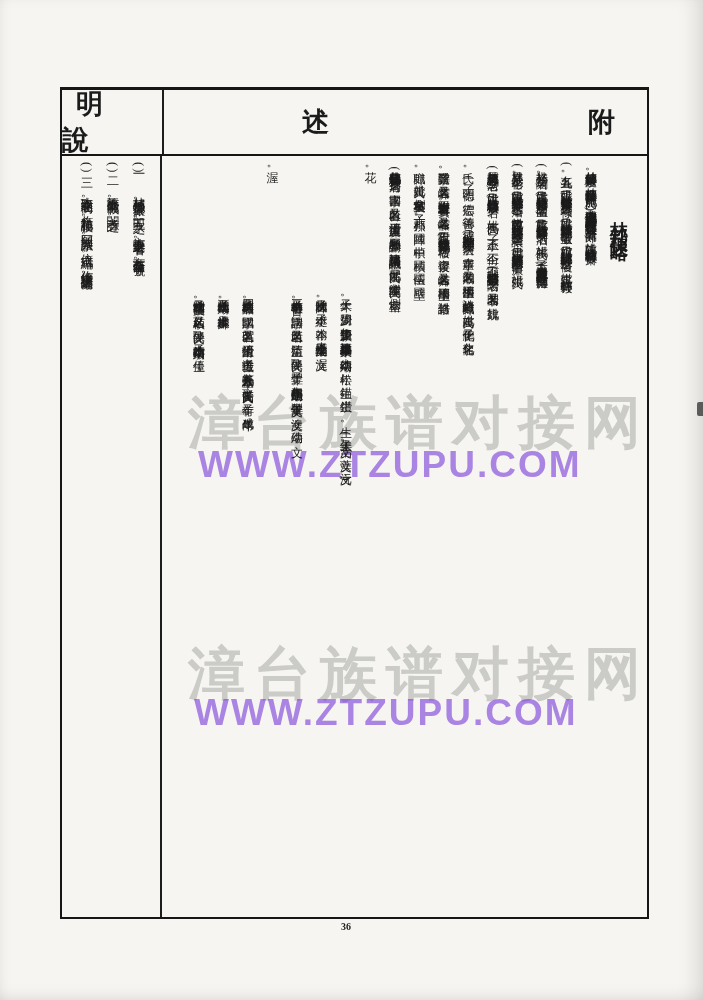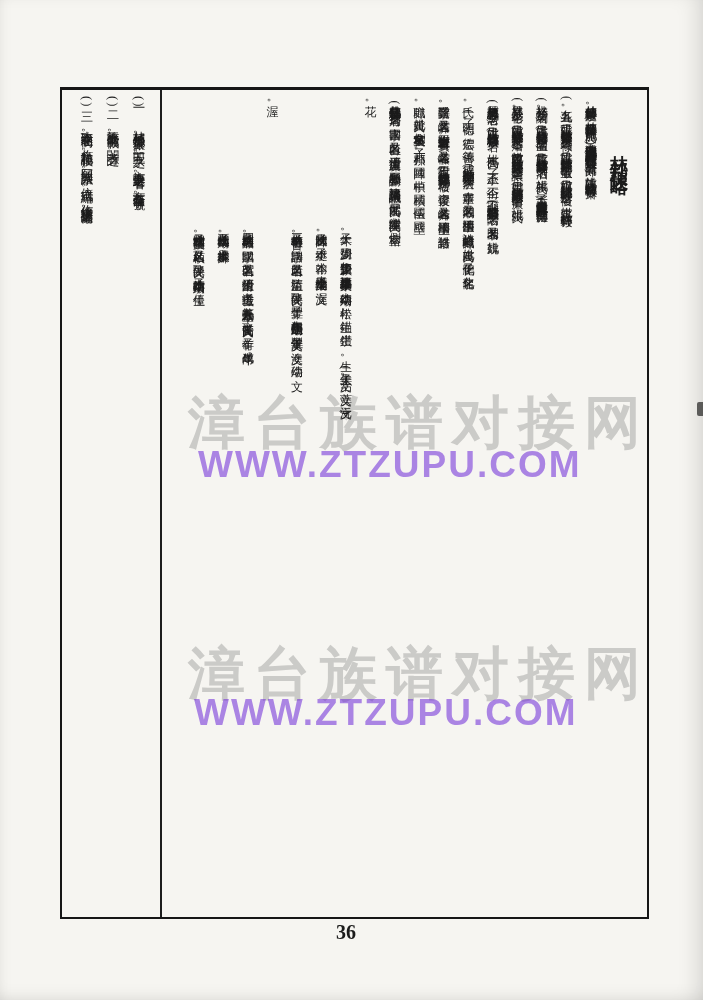--- a/index.html
+++ b/index.html
@@ -73,40 +73,47 @@
   }
   .wm-cn{font-size:57px;letter-spacing:9px;color:#a9a9a7;opacity:.55;}
   .wm-url{font-size:37px;letter-spacing:2px;color:#6d28d9;opacity:.55;}
   .wm1-cn{left:188px;top:385px;}
   .wm1-url{left:198px;top:444px;}
   .wm2-cn{left:188px;top:636px;}
   .wm2-url{left:194px;top:692px;}
   
   .page-number{
     position:absolute;left:316px;top:921px;width:60px;
-    text-align:center;font-size:20px;font-weight:700;z-index:2;
+    text-align:center;font-size:10px;font-weight:700;z-index:2;
   }
   
   .edge-mark{
     position:absolute;right:0;top:402px;width:6px;height:14px;
     background:#3a3a38;border-radius:2px 0 0 2px;z-index:3;opacity:.8;
   }
 </style>
 </head>
 <body>
 
 <div class="page">
 
   <span class="wm wm-cn wm1-cn">漳台族谱对接网</span>
   <span class="wm wm-url wm1-url">WWW.ZTZUPU.COM</span>
   <span class="wm wm-cn wm2-cn">漳台族谱对接网</span>
   <span class="wm wm-url wm2-url">WWW.ZTZUPU.COM</span>
 
   <div class="sheet">
 
+    <div class="header-row">
+      <div class="header-notes">明　說</div>
+      <div class="header-appendix">
+        <span>述</span>
+        <span>附</span>
+      </div>
+    </div>
 
     <div class="body-row">
       <div class="notes-cell" id="notes-cell">
           <div class="note-col">(一)　林邦楨係慶宗公派。即五宗之一。亦族中之最著者。有茶商金泰等號。</div>
           <div class="note-col">(二)　族繁不能備載。閱者諒之。</div>
           <div class="note-col">(三)　本攷意在簡明。作私譜模範。願同族諸系。依式自編。作續修大譜之豫備。</div>
         </div>
       <div class="main-cell" id="main-cell">
         <div class="col col-title">林邦楨述略</div>
       <div class="col">林仲麟傳林慶宗。林慶宗傳林仕齊(妣施氏。由安溪蓮兜美鄉遷居羅巖鄉産村)林仕齊傳林隱翁(名壽郎。妣陳氏)林隱翁傳林敬齋</div>

